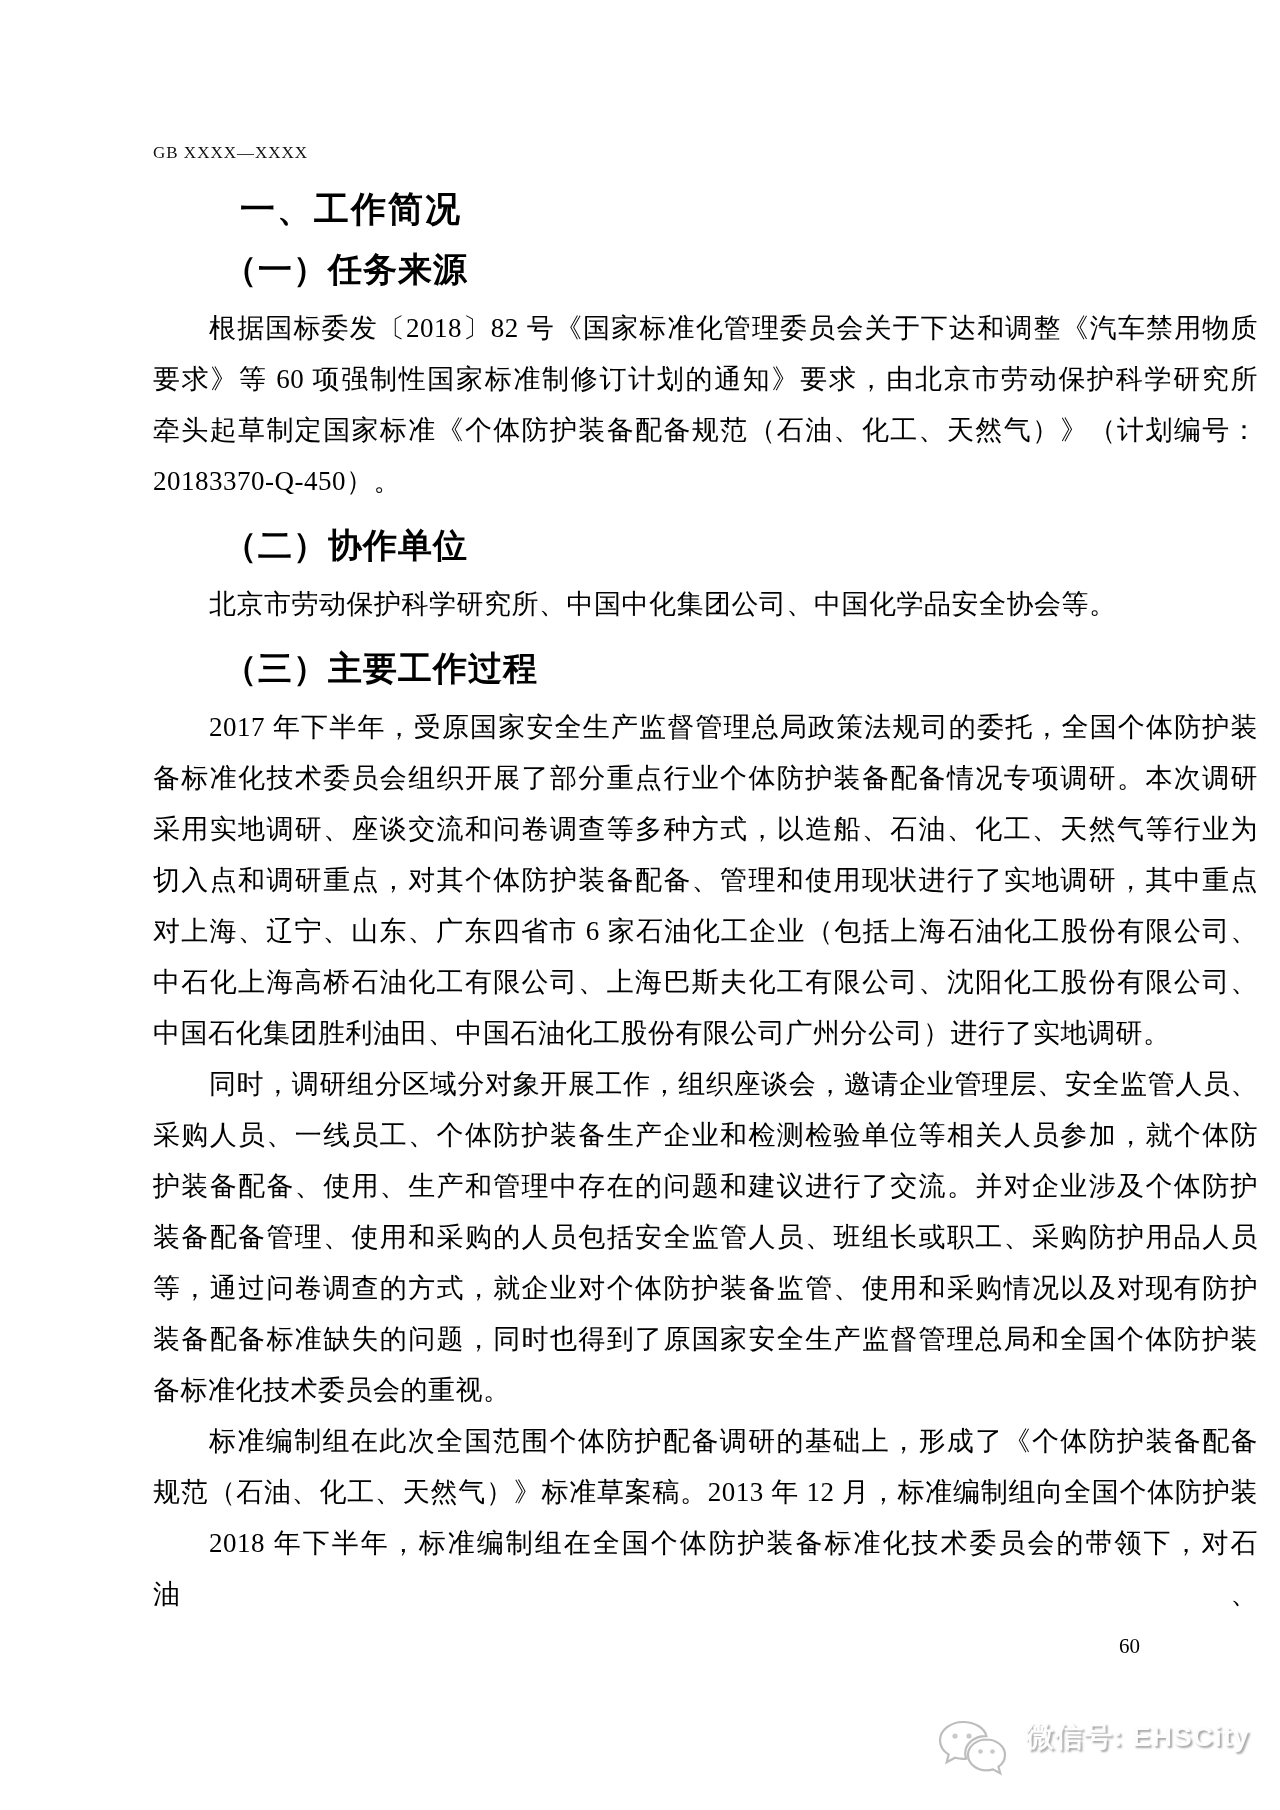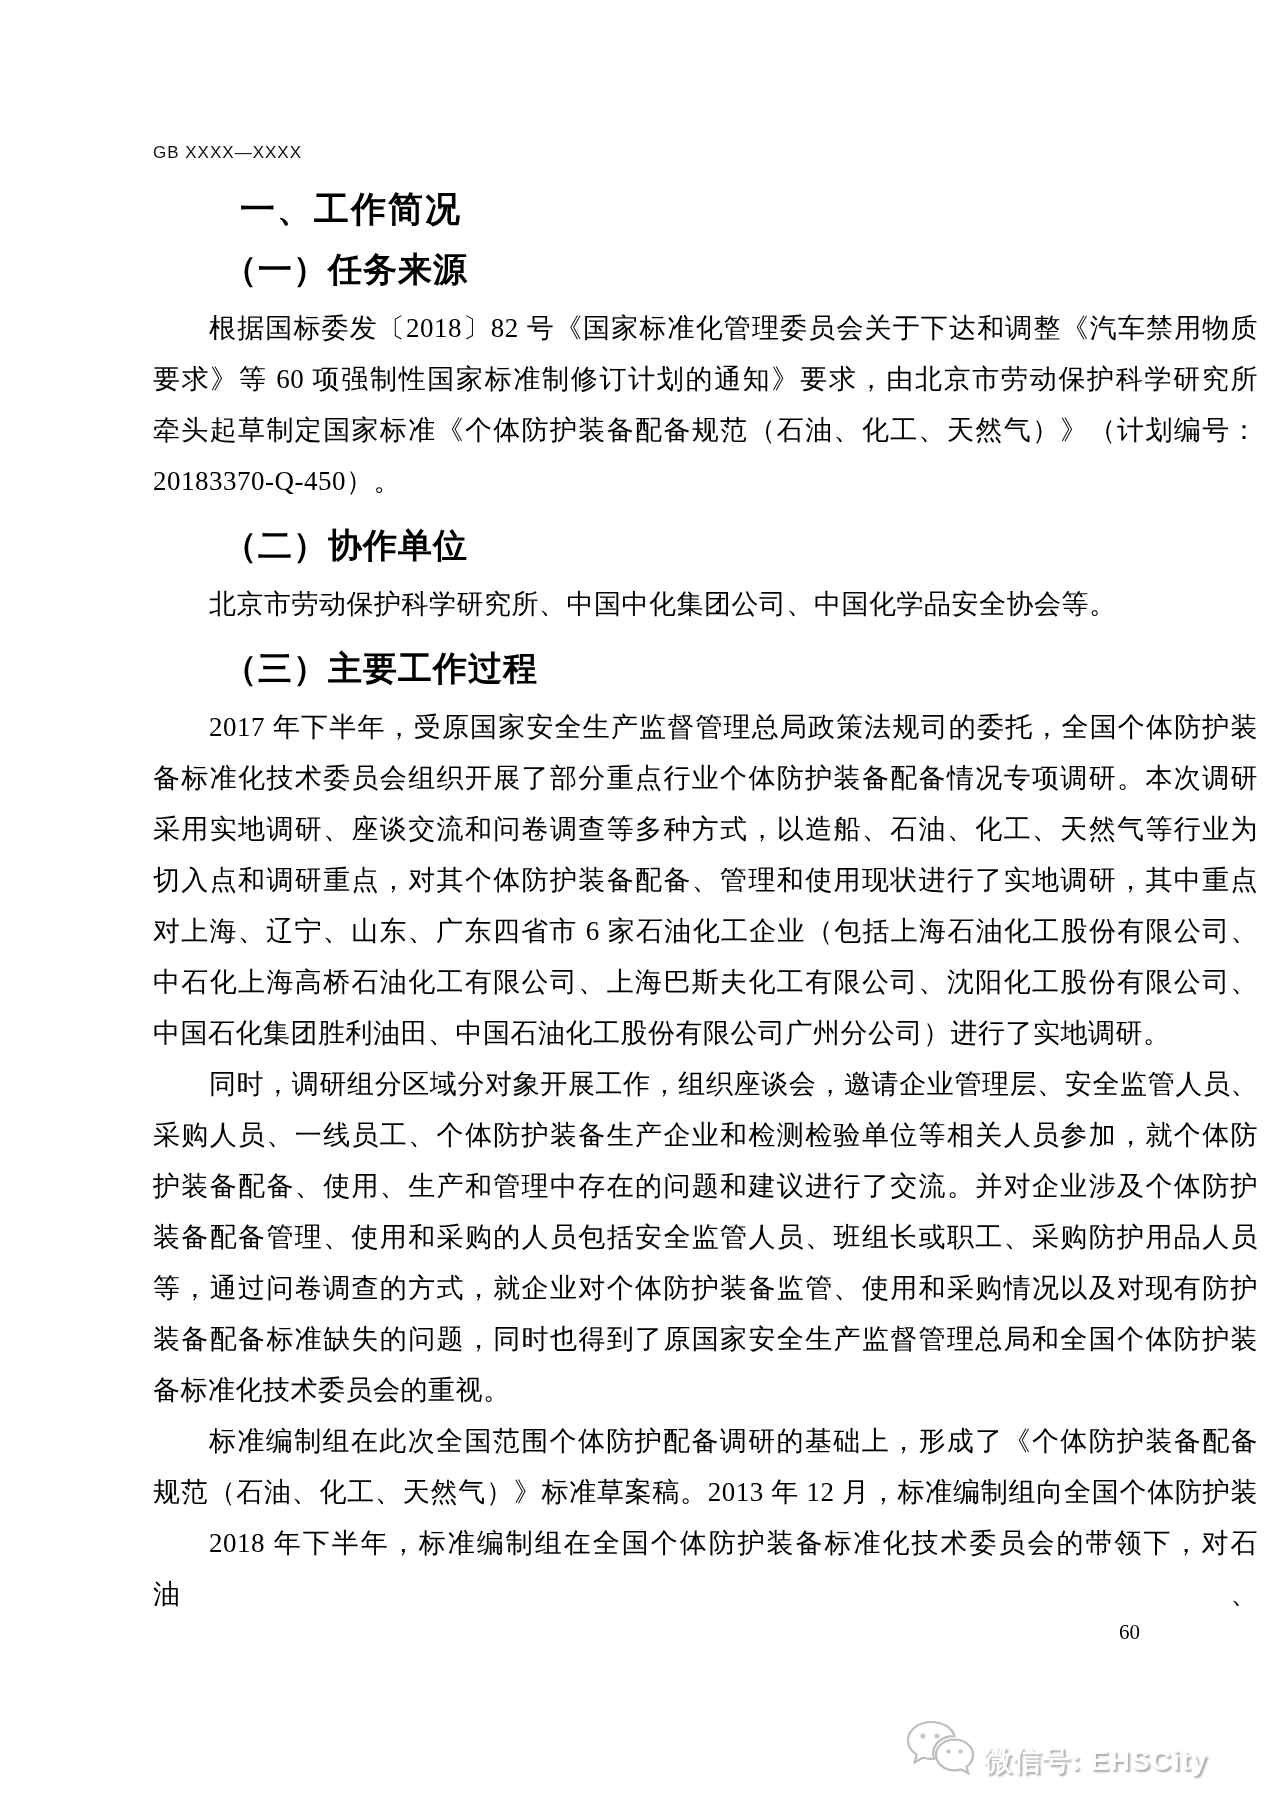--- a/index.html
+++ b/index.html
@@ -10,21 +10,21 @@
     font-family: "Liberation Serif", serif;
     color: #000000;
     overflow: hidden;
   }
   .content {
     position: absolute;
     left: 153px; top: 141px;
     width: 1105px;
   }
   .doc-code {
-    font-family: Liberation Sans, sans-serif;
+    font-family: Liberation Serif, serif;
     font-size: 17px;
     letter-spacing: 1px;
     line-height: 24px;
     color: #111;
   }
   .doc-title {
     font-family: "Liberation Sans", sans-serif;
     font-weight: bold;
     font-size: 35px;
     line-height: 44px;
@@ -48,28 +48,28 @@
     text-align-last: justify;
     white-space: normal;
   }
   .tline.endline { text-align-last: left; }
   .tline.indent { text-indent: 56px; }
   .page-number {
     font-size: 21px;
     line-height: 24px;
     text-align: right;
     padding-right: 118px;
-    margin-top: 0px;
+    margin-top: 14px;
   }
   .watermark {
     position: absolute;
-    left: 904px; top: 1718px;
+    left: 936px; top: 1718px;
     display: flex;
-    align-items: flex-end;
-    gap: 2px;
+    align-items: flex-start;
+    gap: 12px;
   }
   .watermark-text {
     font-family: "Liberation Sans", sans-serif;
     font-size: 28px;
     font-weight: bold;
     color: #fdfdfd;
     letter-spacing: 1px;
     text-shadow: 2px 2px 2px #a9a9a9;
     white-space: nowrap;
   }

